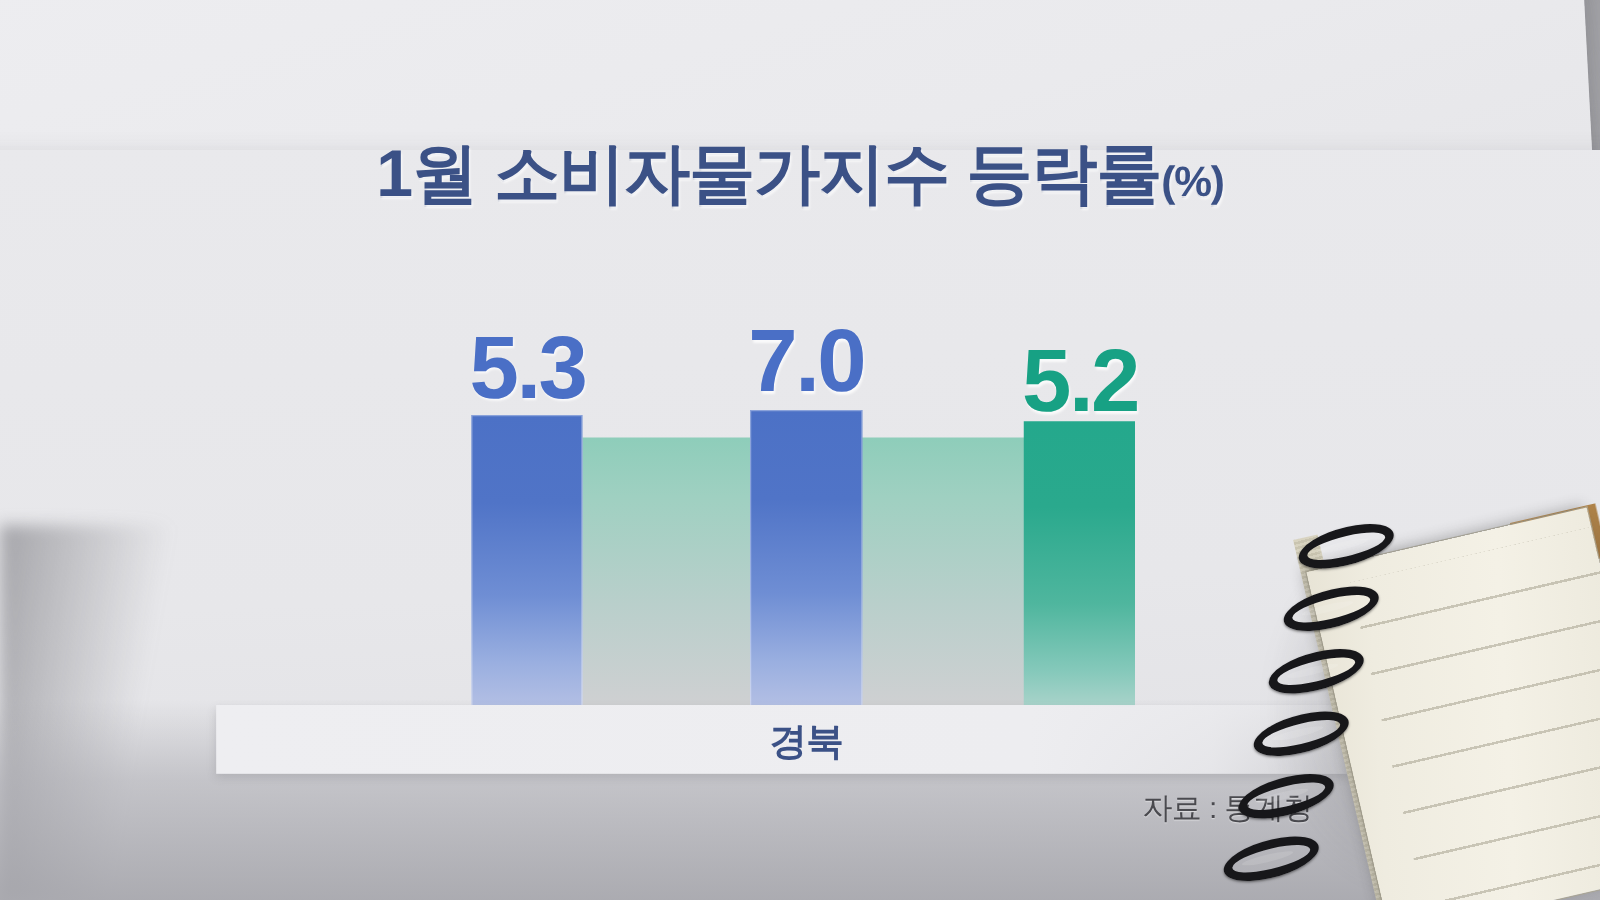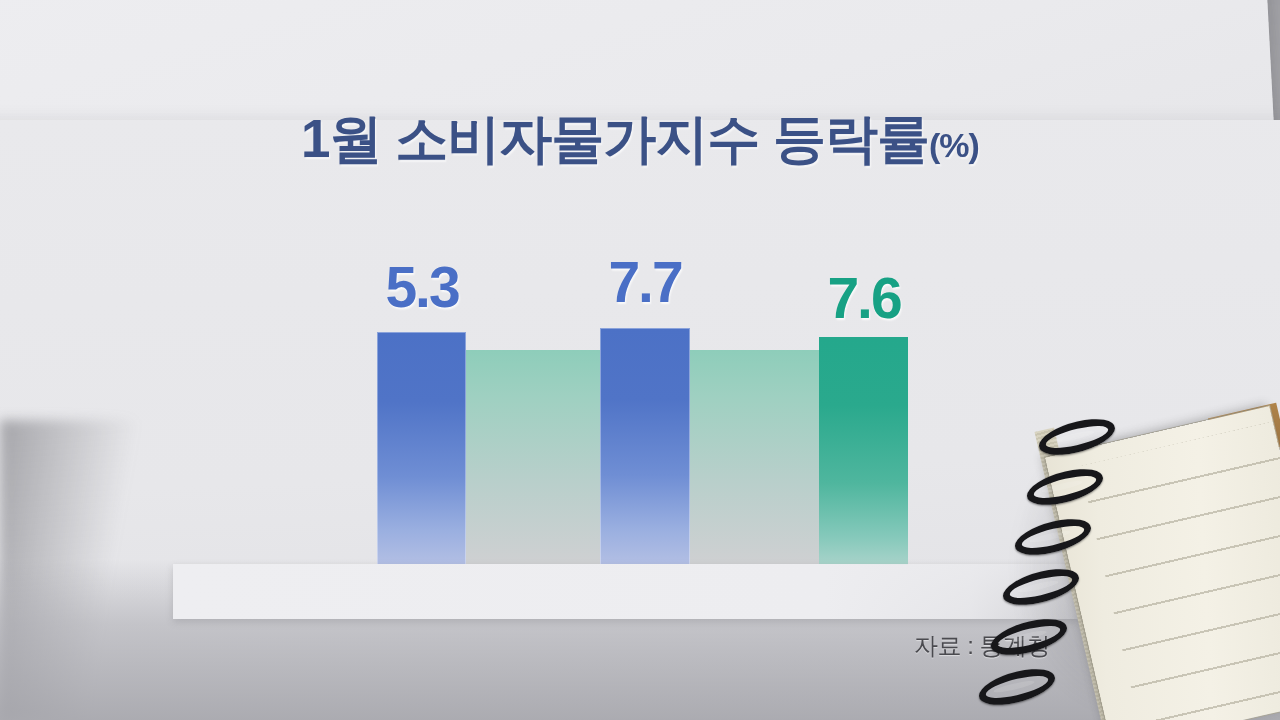--- a/index.html
+++ b/index.html
@@ -92,21 +92,21 @@
   .bar-teal {
     background:linear-gradient(180deg,#24a88c 0%, #2aa98d 30%, #4fb69e 64%, #86c9bb 88%, #a9d3ca 100%);
   }
 
   #bar-daegu  { left:377px; width:89px;  height:228px; }
   #bar-gb     { left:600px; width:90px;  height:234px; }
   #bar-nation { left:819px; width:89px;  height:216px; }
 
   .value {
     position:absolute;
-    font-size:57px; font-weight:bold;
+    font-size:71px; font-weight:bold;
     letter-spacing:-2px;
     white-space:nowrap;
   }
   .value.blue { color:#4a6fc6; text-shadow:1px 2px 2px rgba(255,255,255,.8); }
   .value.teal { color:#17a184; text-shadow:1px 2px 2px rgba(255,255,255,.8); }
   #val-daegu  { left:366px; top:254px; width:112px; text-align:center; }
   #val-gb     { left:589px; top:249px; width:112px; text-align:center; }
   #val-nation { left:808px; top:265px; width:112px; text-align:center; }
 
   
@@ -196,24 +196,25 @@
       <span>1월 소비자물가지수 등락률</span><span class="pct">(%)</span>
     </div>
 
     <div class="band-light"></div>
 
     <div class="bar bar-blue" id="bar-daegu" style="height: 233px;"></div>
     <div class="bar bar-blue" id="bar-gb" style="height: 237px;"></div>
     <div class="bar bar-teal" id="bar-nation" style="height: 228px;"></div>
 
     <div class="value blue" id="val-daegu">5.3</div>
-    <div class="value blue" id="val-gb">7.7</div>
-    <div class="value teal" id="val-nation">7.6</div>
+    <div class="value blue" id="val-gb">7.0</div>
+    <div class="value teal" id="val-nation">5.2</div>
 
     <div class="axis-band"></div>
+    <div class="axis-label" id="lbl-gb">경북</div>
 
     <div class="source">자료 : 통계청</div>
   </div>
 
   <div id="notebook">
     <div class="nb-shadow"></div>
     <div class="nb-cork"></div>
     <div class="nb-edge"></div>
     <div class="nb-pages"></div>
     <div class="nb-lines"></div>

